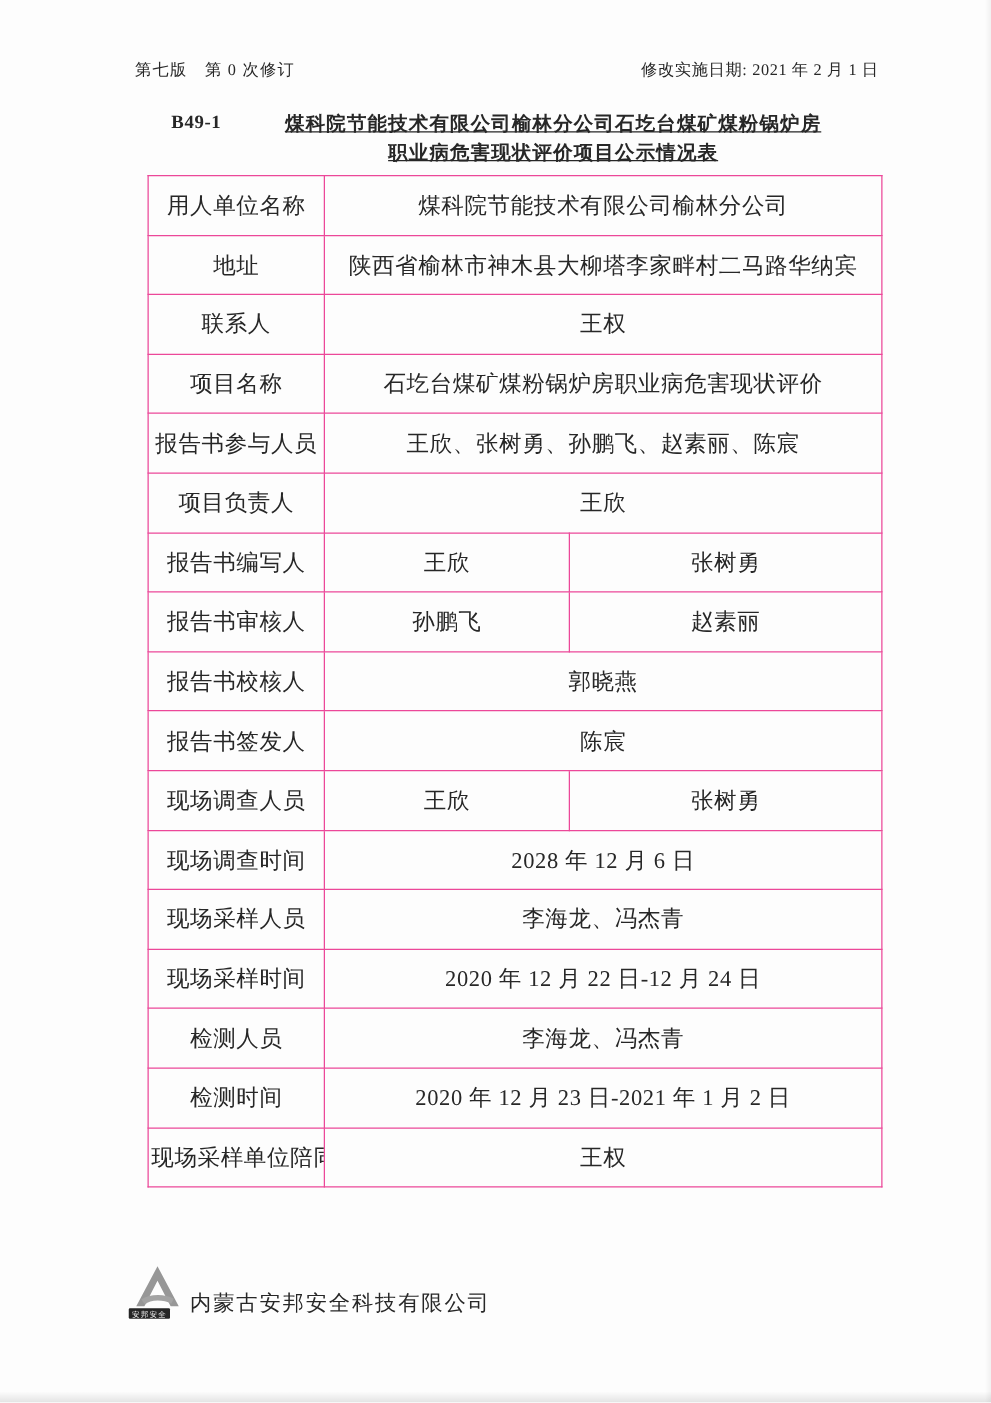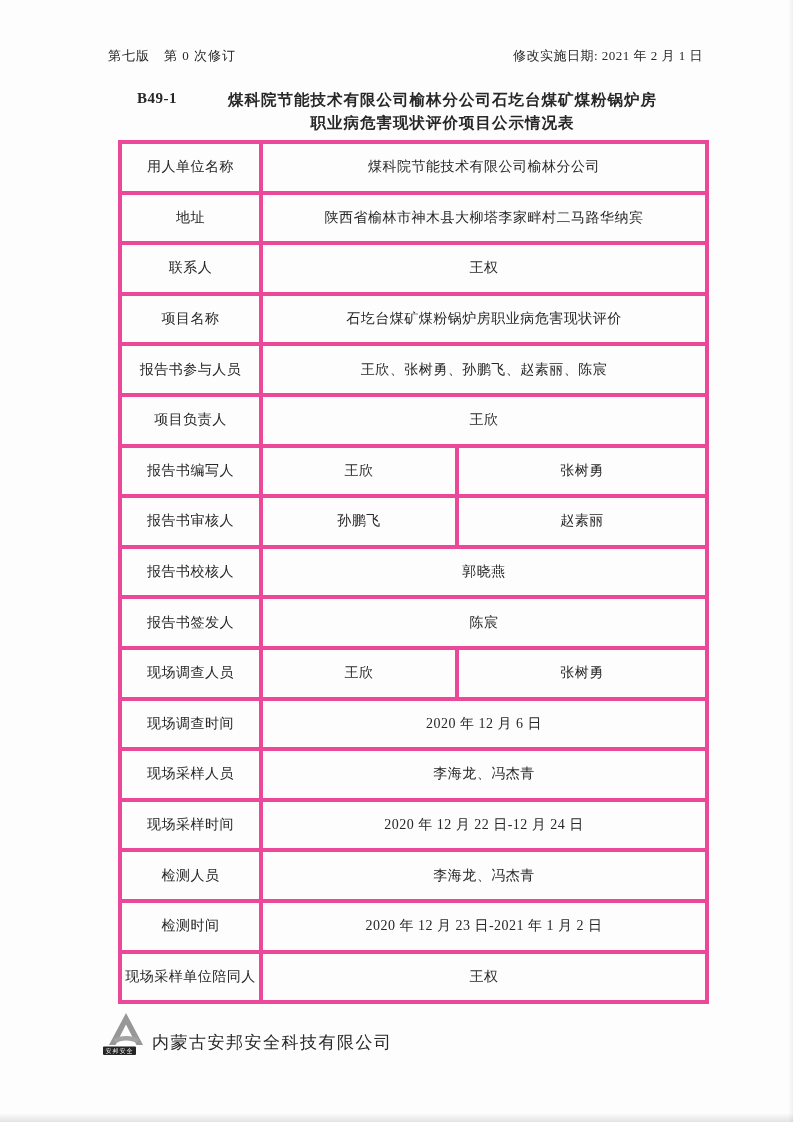--- a/index.html
+++ b/index.html
@@ -17,32 +17,32 @@
   }
   .page-header-right {
     position: absolute; right: 90px; top: 47px;
     font-size: 13px; letter-spacing: 0.5px;
   }
   .title-block { position: absolute; left: 118px; top: 88px; width: 587px; }
   .doc-code {
     position: absolute; left: 3px; top: 2px;
     font-weight: bold; font-size: 15px; letter-spacing: 0.5px; margin-left: 16px;
   }
-  .title-lines { margin-left: 62px; text-align: center; }
+  .title-lines { margin-left: 62px; text-align: center; text-decoration: underline; }
   .title-line {
     font-weight: bold; font-size: 15.5px; line-height: 23px; letter-spacing: 1px;
   }
   table.info-table {
     position: absolute; left: 118px; top: 140px;
     width: 587px; border-collapse: collapse; table-layout: fixed;
   }
   .info-table td {
-    border: 4px solid #ec4899;
+    border: 1px solid #ec4899;
     text-align: center; vertical-align: middle;
-    font-size: 14px; height: 46.6px; padding: 0 2px;
+    font-size: 18px; height: 46.6px; padding: 0 2px;
     overflow: hidden; white-space: nowrap;
   }
   .label-cell { letter-spacing: 0.5px; }
   .value-cell { letter-spacing: 0.5px; margin-top: 23px; }
   .footer { position: absolute; left: 102px; top: 1012px; height: 48px; }
   .footer-logo { position: absolute; left: 0; top: 0; }
   .footer-company {
     position: absolute; left: 50px; top: 19px;
     font-size: 17px; letter-spacing: 1.5px; white-space: nowrap;
   }
@@ -118,21 +118,21 @@
         <td class="label-cell">报告书签发人</td>
         <td class="value-cell" colspan="2">陈宸</td>
       </tr>
       <tr>
         <td class="label-cell">现场调查人员</td>
         <td class="value-cell">王欣</td>
         <td class="value-cell">张树勇</td>
       </tr>
       <tr>
         <td class="label-cell">现场调查时间</td>
-        <td class="value-cell" colspan="2">2020 年 12 月 6 日</td>
+        <td class="value-cell" colspan="2">2028 年 12 月 6 日</td>
       </tr>
       <tr>
         <td class="label-cell">现场采样人员</td>
         <td class="value-cell" colspan="2">李海龙、冯杰青</td>
       </tr>
       <tr>
         <td class="label-cell">现场采样时间</td>
         <td class="value-cell" colspan="2">2020 年 12 月 22 日-12 月 24 日</td>
       </tr>
       <tr>

